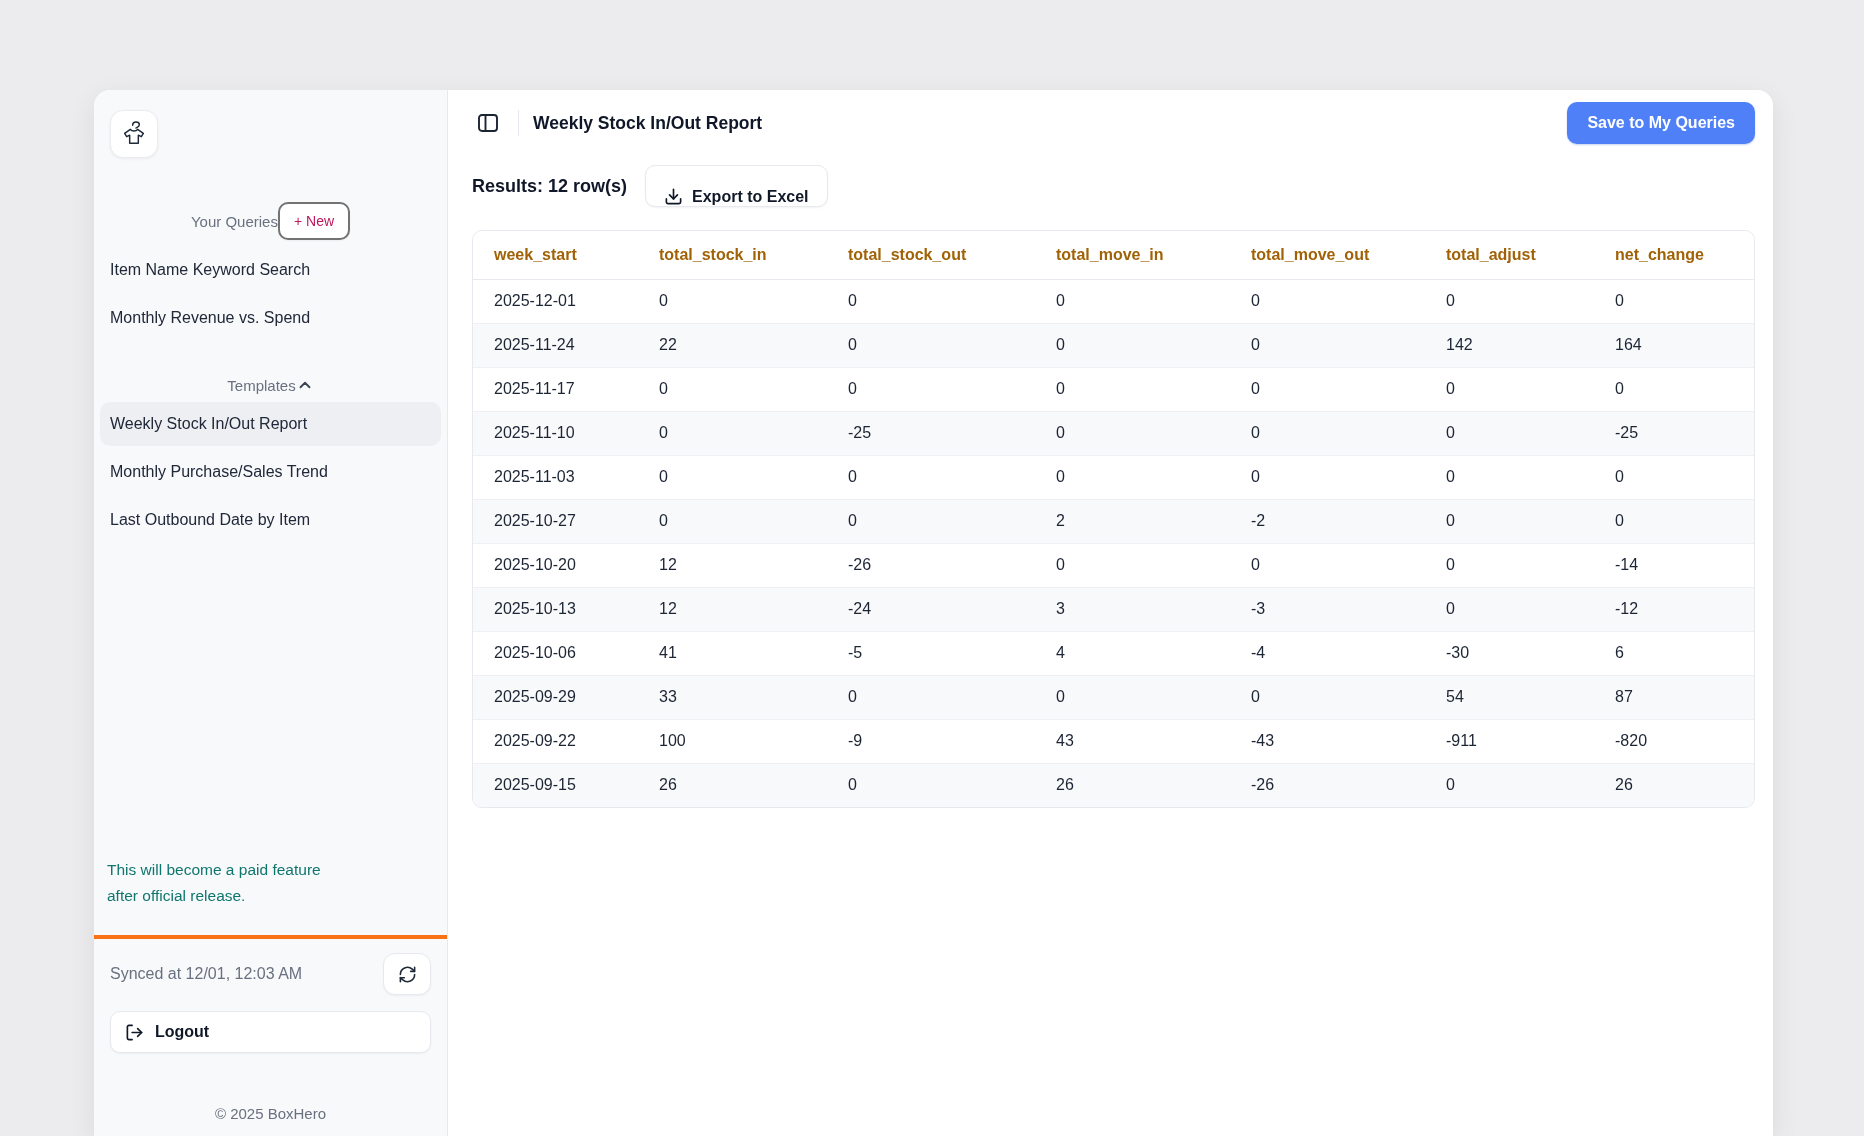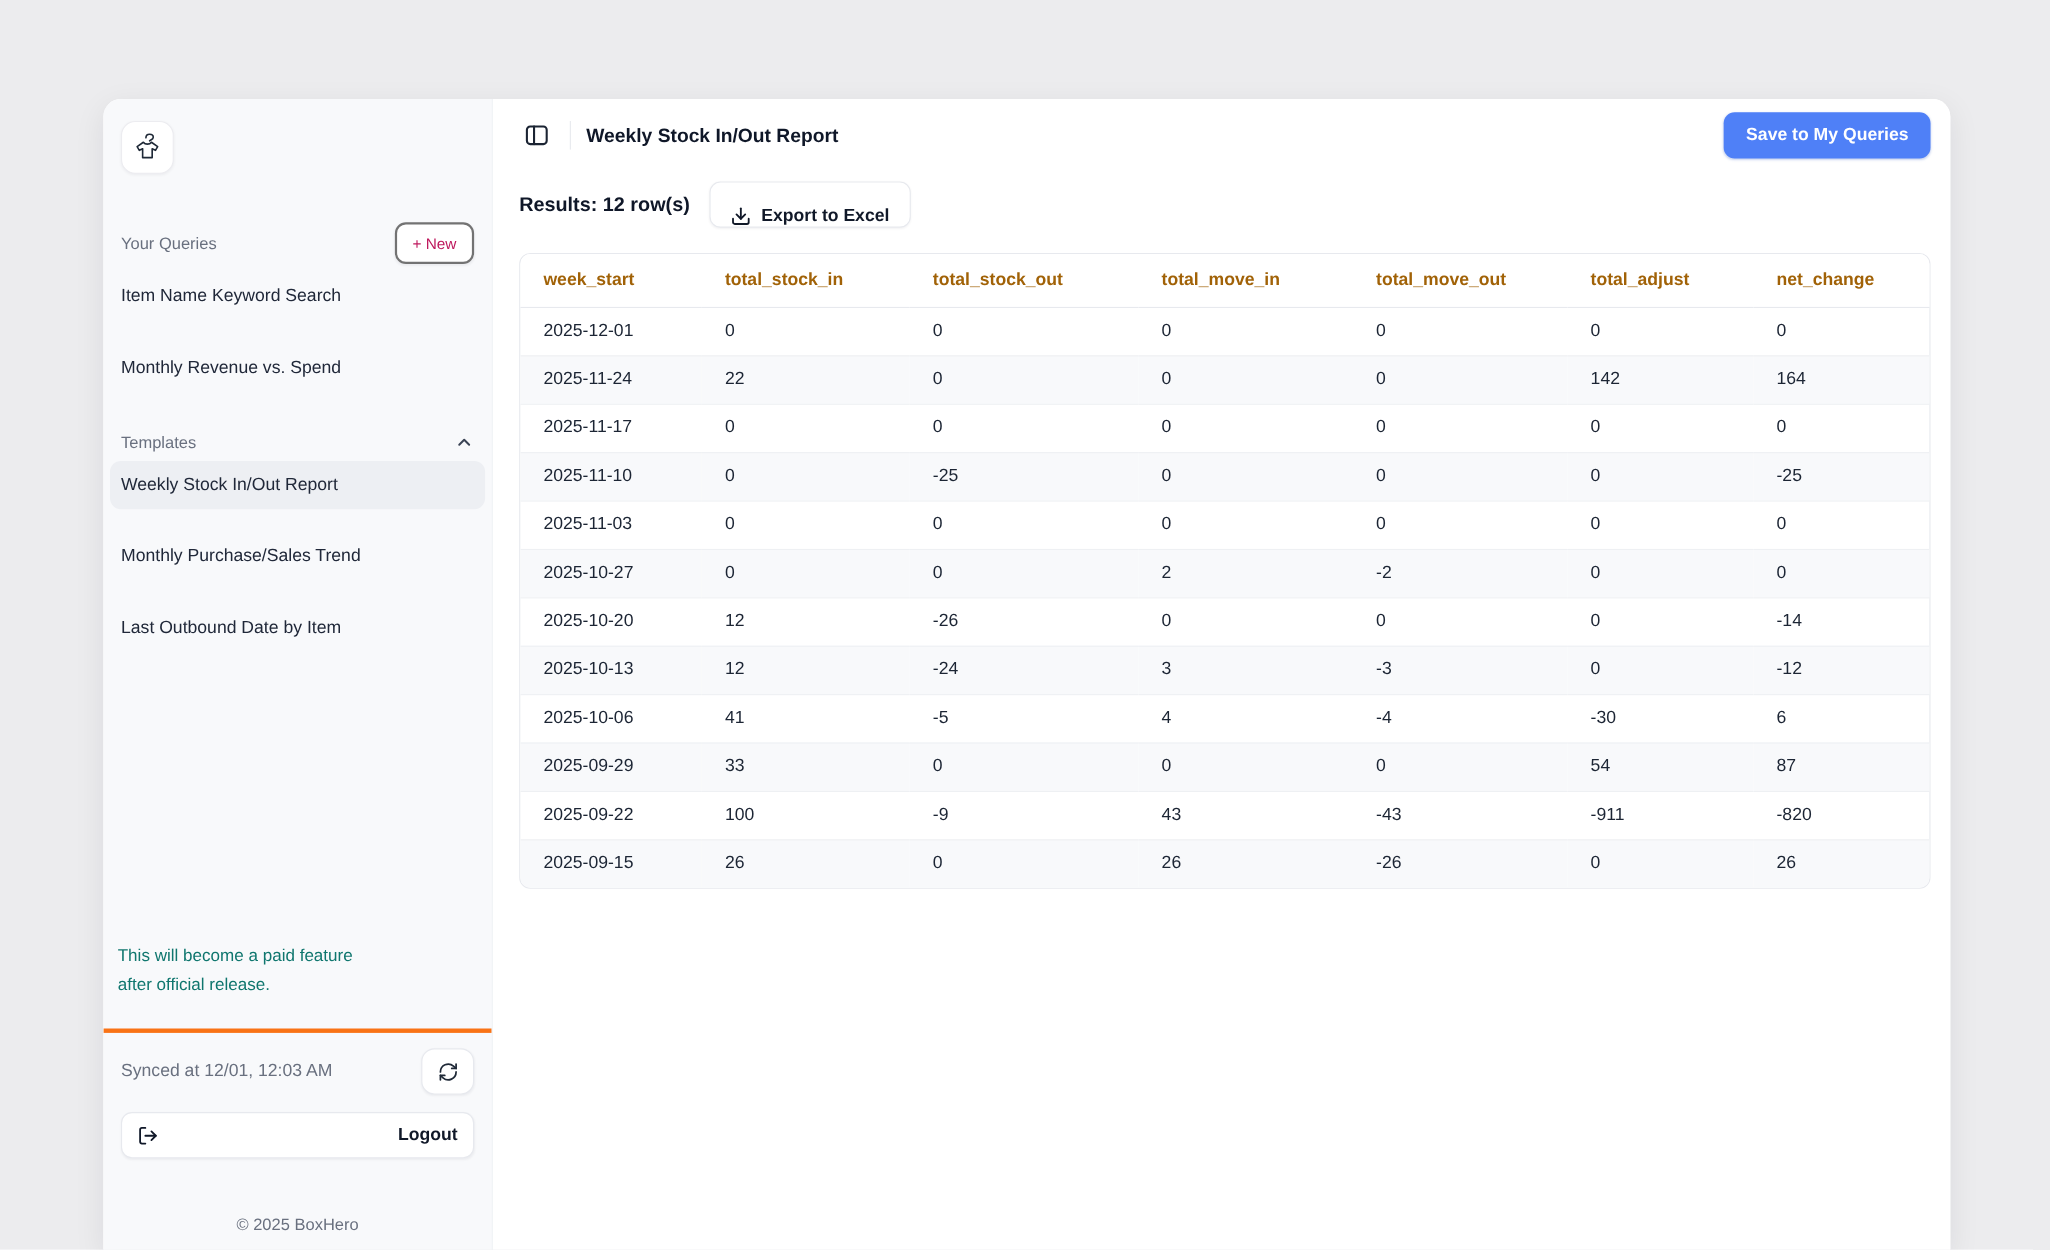--- a/index.html
+++ b/index.html
@@ -27,33 +27,33 @@
     display:grid; place-items:center; color:#1f2937; flex:none;
   }
   .brand-lines { font-size:17px; line-height:25px; color:#171f2e; }
   .brand-line1 { font-weight:700; font-size:18px; }
   .brand-line2 { font-weight:500; display:flex; align-items:center; gap:10px; }
   .badge {
     background:var(--badge-bg,#dbe7fd); color:var(--badge-text,#3f83f8);
     font-size:13px; font-weight:600; padding:5px 11px; border-radius:999px; line-height:1;
   }
   .section-head {
-    display:flex; align-items:center; justify-content:space-between;
+    display:flex; align-items:center; justify-content:center;
     padding:0 16px; color:#69707f; font-size:15px; font-weight:500;
   }
   .section-head.first { margin-top:44px; }
   .section-head.second { margin-top:36px; }
   .new-btn {
     background:#fff; border:2px solid #737373; border-radius:10px;
     padding:9px 14px; font-size:14px; font-weight:500; color:#be185d;
     box-shadow:0 1px 2px rgba(16,24,40,.05); cursor:pointer;
     font-family:inherit;
   }
   .chev { color:#3a4354; display:grid; place-items:center; cursor:pointer; }
-  .side-list { margin-top:8px; padding:0 6px; display:flex; flex-direction:column; gap:21px; }
+  .side-list { margin-top:8px; padding:0 6px; display:flex; flex-direction:column; gap:4px; }
   .side-item {
     padding:12px 10px; font-size:16px; line-height:20px; color:#202839;
     border-radius:10px; cursor:pointer;
   }
   .side-item.active { background:var(--active-item-bg,#edeff3); }
   .spacer { flex:1; }
   .note { text-align:left; color:#0f766e; font-size:15.5px; line-height:26px; padding:0 13px; margin-bottom:26px; }
   .sync-block {
     border-top:4px solid #f97316; margin-top:0; padding:14px 16px 0;
     display:flex; align-items:center; justify-content:space-between;
@@ -61,21 +61,21 @@
   .sync-text { color:#69707f; font-size:16px; }
   .icon-btn {
     width:48px; height:42px; border-radius:12px; background:#fff;
     border:1px solid #e7e9ee; display:grid; place-items:center; color:#1f2937;
     box-shadow:0 1px 2px rgba(16,24,40,.05); cursor:pointer;
   }
   .logout-btn {
     margin:16px 16px 0; height:42px; border-radius:10px; background:#fff;
     border:1px solid #e7e9ee; display:flex; align-items:center; gap:11px;
     padding:0 14px; font-size:16px; font-weight:600; color:#101828;
-    box-shadow:0 1px 2px rgba(16,24,40,.05); cursor:pointer; font-family:inherit;justify-content:space-between;
+    box-shadow:0 1px 2px rgba(16,24,40,.05); cursor:pointer; font-family:inherit;
   }
   .copyright { text-align:center; color:#69707f; font-size:15px; padding:17px 0 14px;margin-top:35px; }
   
   .main {
     flex:1; min-width:0; display:flex; flex-direction:column;
     background:#fff; border-radius:0 16px 0 0; padding:0 18px 0 24px;
   }
   .main-header { height:66px; display:flex; align-items:center; gap:14px; }
   .toggle-btn { width:32px; height:30px; background:none; border:none; display:grid; place-items:center; color:#1b2433; cursor:pointer; }
   .vdivider { width:1px; height:26px; background:#e7e9ee; }

